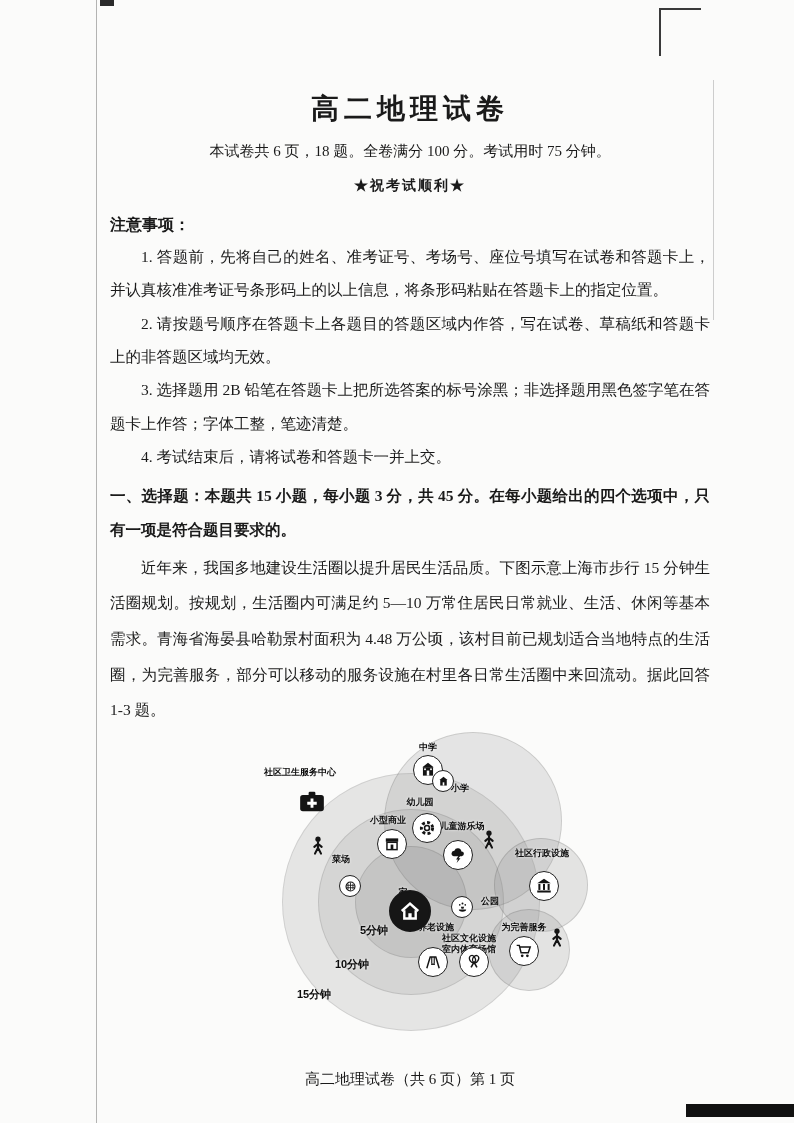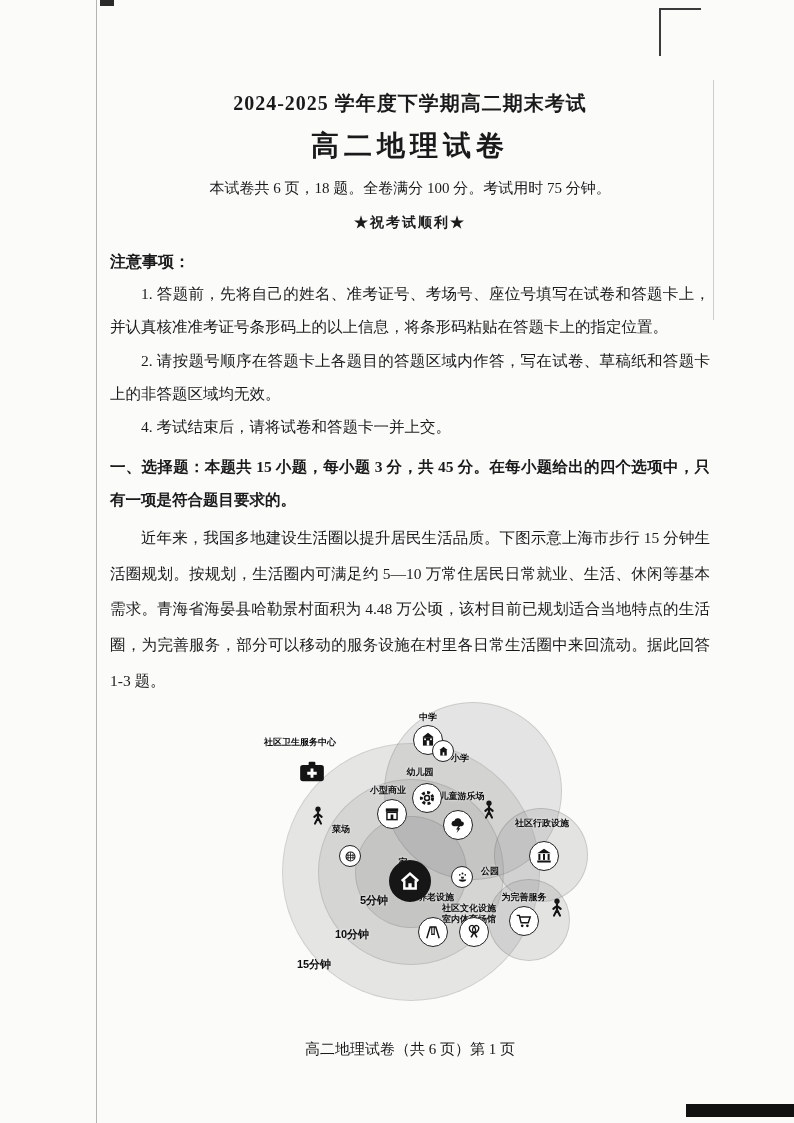--- a/index.html
+++ b/index.html
@@ -56,28 +56,28 @@
 
 <div class="edge-line-left"></div>
 <div class="edge-line-right"></div>
 <div class="mark-topleft"></div>
 <div class="mark-topright-v"></div>
 <div class="mark-topright-h"></div>
 <div class="bar-bottomright"></div>
 
 <div class="paper">
 
-  <h1 class="t1">2024-2025 学年度下学期高二期末考试</h1>
   <h2 class="t2">高二地理试卷</h2>
   <p class="info">本试卷共 6 页，18 题。全卷满分 100 分。考试用时 75 分钟。</p>
   <p class="wish">★祝考试顺利★</p>
 
   <p class="notice-head">注意事项：</p>
   <p class="item">1. 答题前，先将自己的姓名、准考证号、考场号、座位号填写在试卷和答题卡上，并认真核准准考证号条形码上的以上信息，将条形码粘贴在答题卡上的指定位置。</p>
   <p class="item">2. 请按题号顺序在答题卡上各题目的答题区域内作答，写在试卷、草稿纸和答题卡上的非答题区域均无效。</p>
+  <p class="item">3. 选择题用 2B 铅笔在答题卡上把所选答案的标号涂黑；非选择题用黑色签字笔在答题卡上作答；字体工整，笔迹清楚。</p>
   <p class="item">4. 考试结束后，请将试卷和答题卡一并上交。</p>
 
   <p class="section-head">一、选择题：本题共 15 小题，每小题 3 分，共 45 分。在每小题给出的四个选项中，只有一项是符合题目要求的。</p>
   <p class="passage">近年来，我国多地建设生活圈以提升居民生活品质。下图示意上海市步行 15 分钟生活圈规划。按规划，生活圈内可满足约 5—10 万常住居民日常就业、生活、休闲等基本需求。青海省海晏县哈勒景村面积为 4.48 万公顷，该村目前已规划适合当地特点的生活圈，为完善服务，部分可以移动的服务设施在村里各日常生活圈中来回流动。据此回答 1-3 题。</p>
 
   <div class="diagram">
     <div class="ring r15"></div>
     <div class="ring rtop"></div>
     <div class="ring r10"></div>
     <div class="ring r5"></div>

